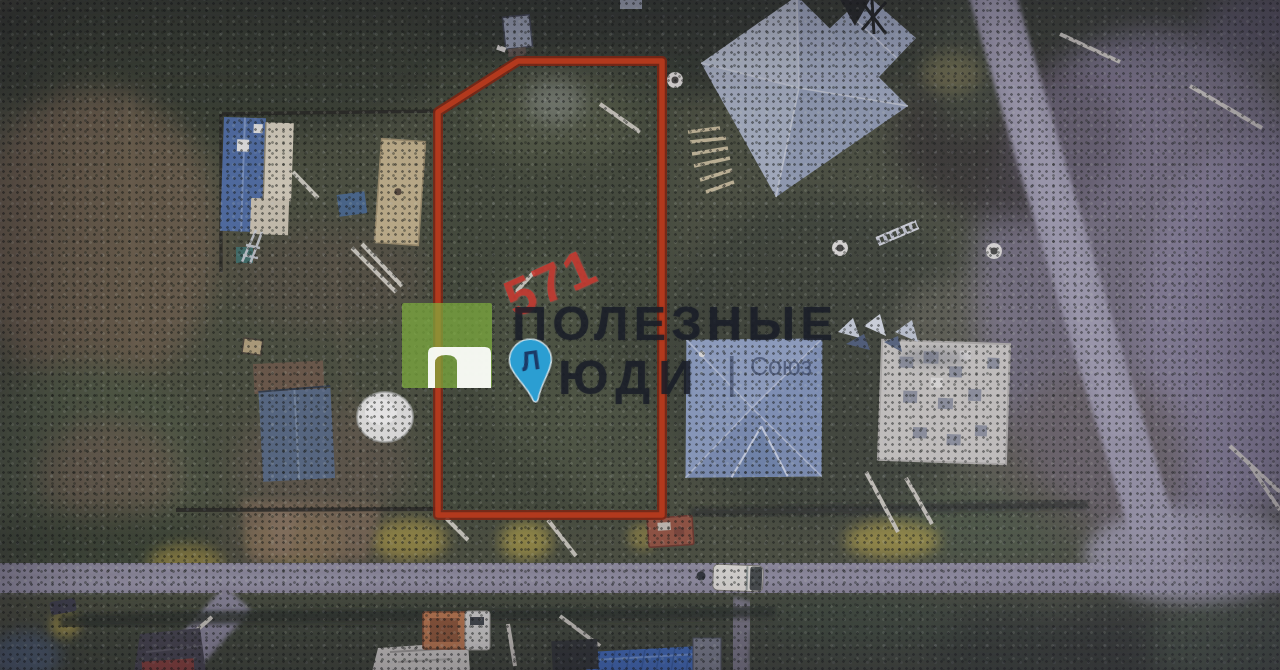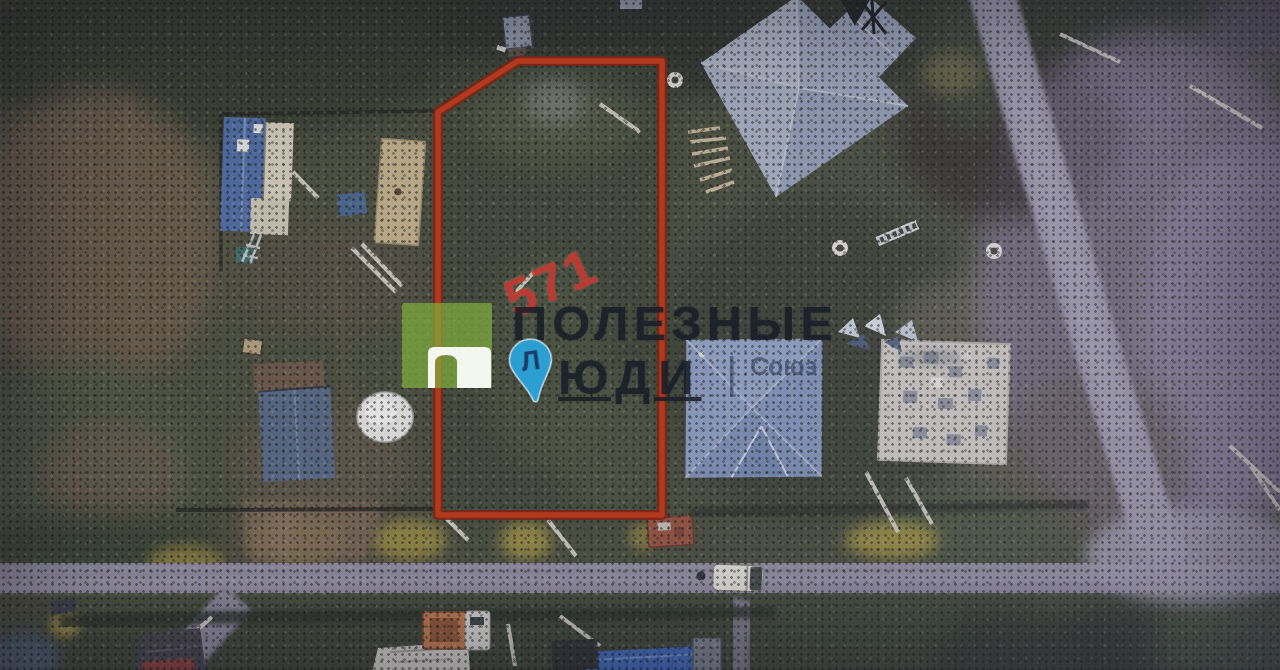--- a/index.html
+++ b/index.html
@@ -51,29 +51,28 @@
     font-size:49px;font-weight:700;letter-spacing:5px;line-height:1;
     text-shadow:0 0 2px rgba(20,25,35,.35);
   }
   .b2{position:absolute;left:512px;top:351px;height:52px;}
   .b2 .pin{position:absolute;left:-2px;top:-13px;transform:rotate(-8deg);
     filter:drop-shadow(0 1px 2px rgba(10,20,30,.4));}
   .b2t{
     position:absolute;left:46px;top:2px;
     font-size:49px;font-weight:700;letter-spacing:8px;line-height:1;
     text-shadow:0 0 2px rgba(20,25,35,.35);
-    text-decoration:underline;
   }
   .bdiv{
     position:absolute;left:726px;top:348px;
     font-size:44px;font-weight:400;color:rgba(48,58,86,.55);
   }
   .bsub{
     position:absolute;left:750px;top:351px;width:150px;
-    font-size:25px;font-weight:700;line-height:30px;color:rgba(52,63,92,.62);
+    font-size:25px;font-weight:400;line-height:30px;color:rgba(52,63,92,.62);
     -webkit-mask-image:linear-gradient(90deg,#000 45%,rgba(0,0,0,0) 94%);
             mask-image:linear-gradient(90deg,#000 45%,rgba(0,0,0,0) 94%);
   }
 </style>
 </head>
 <body>
 
 <div class="stage">
 
   <div>

